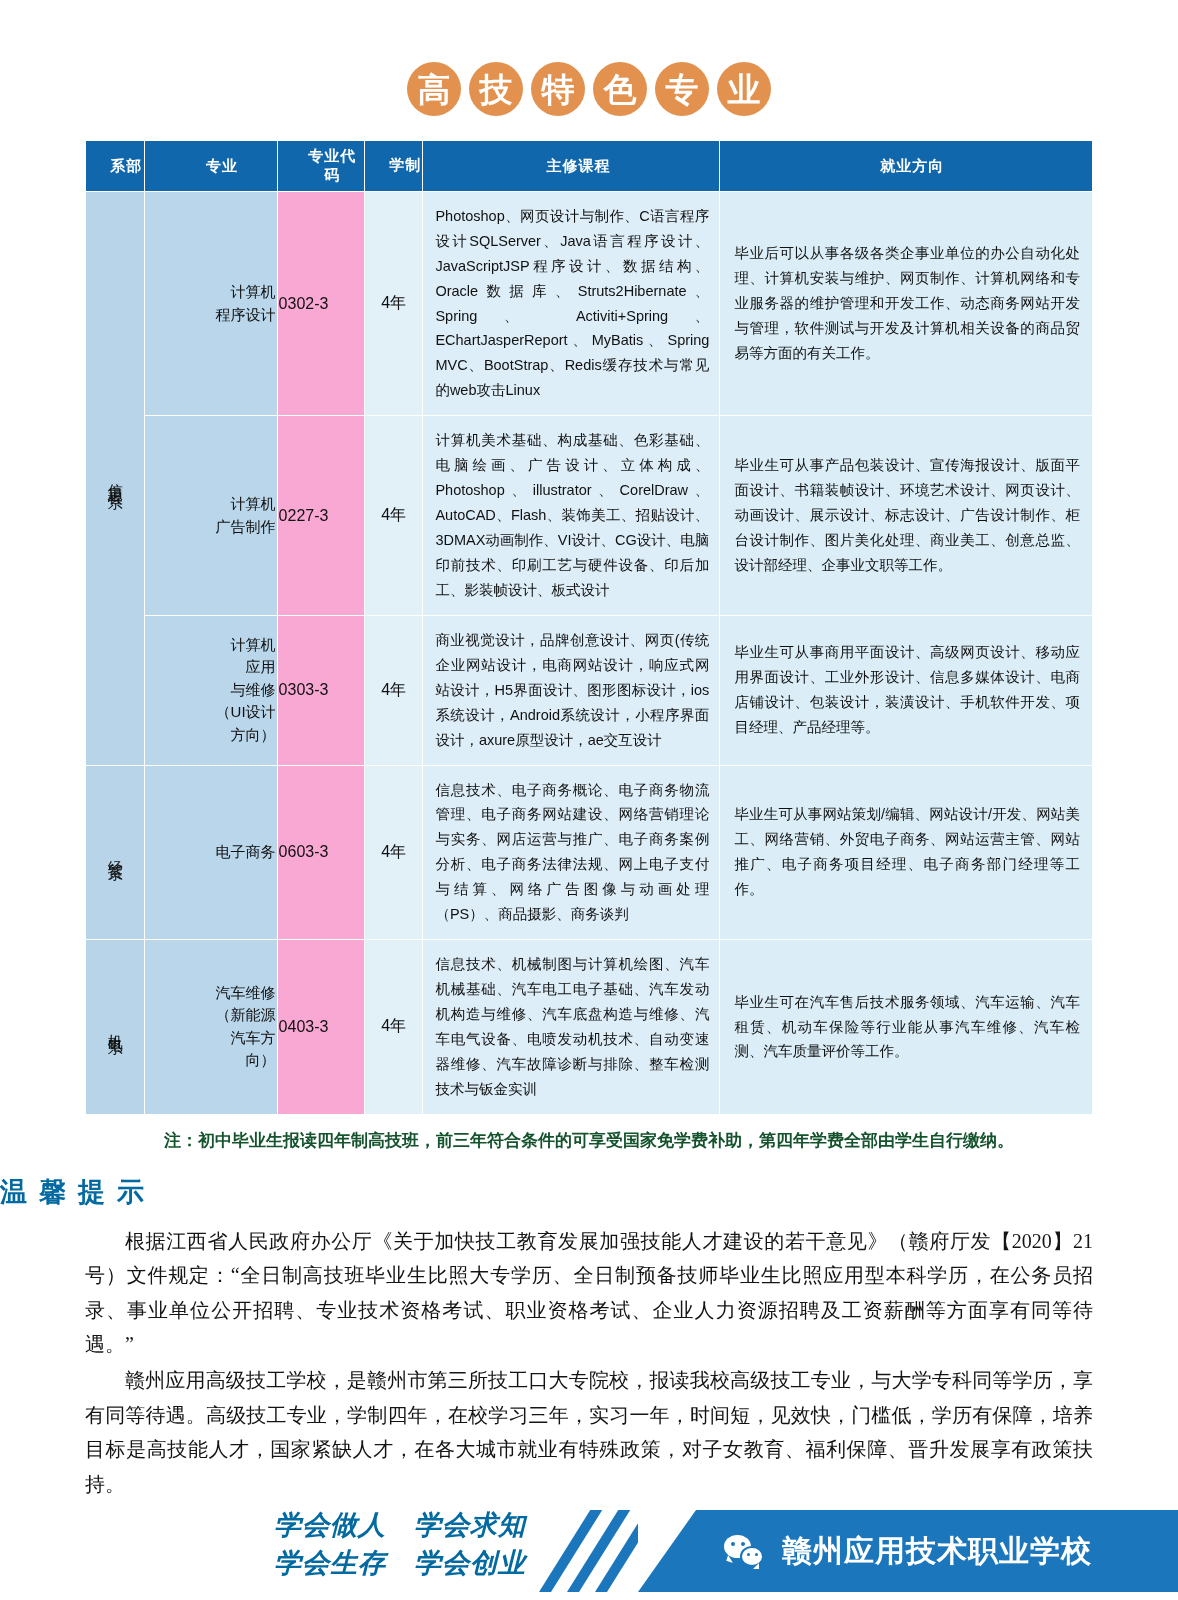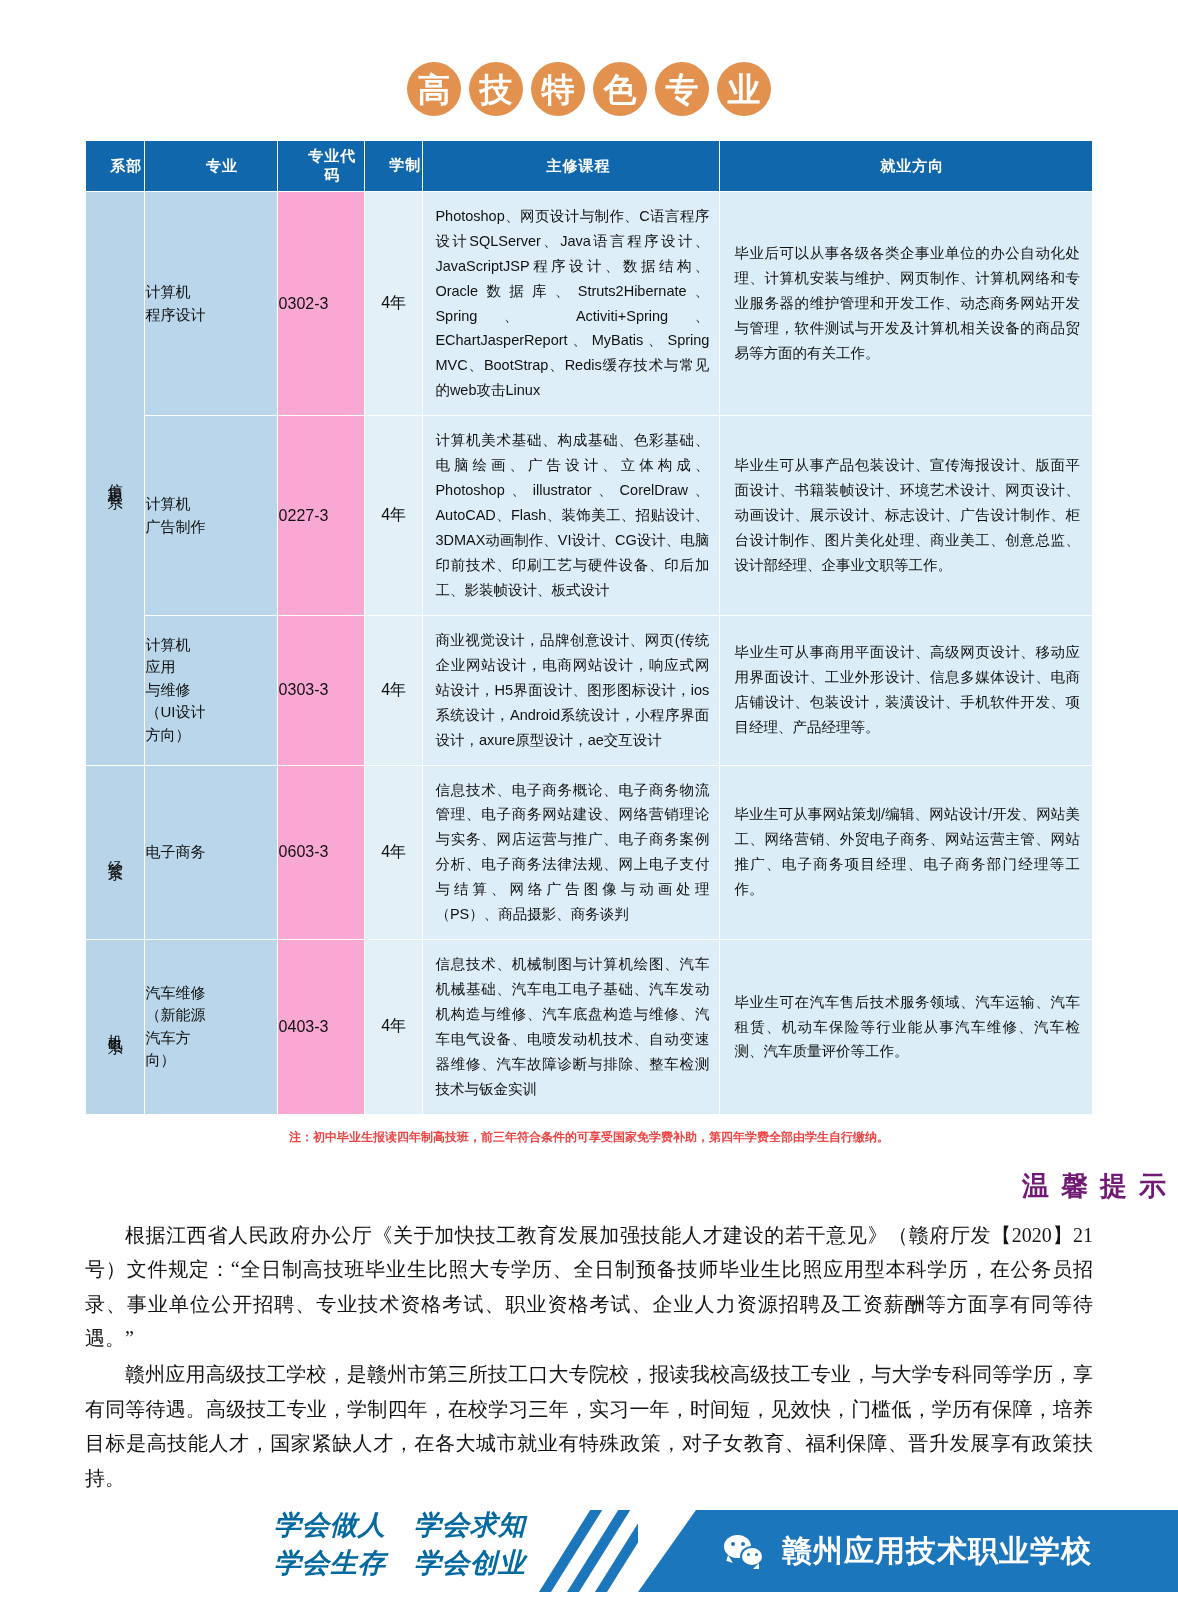--- a/index.html
+++ b/index.html
@@ -58,50 +58,50 @@
     letter-spacing: 1px;
     text-align: center;
     vertical-align: middle;
     padding-left: 24px;
   }
   table.majors td {
     border: 1px solid #ffffff;
     vertical-align: middle;
   }
   .c-dept   { width: 55px;  background: #b7d4e8; text-align: center; font-size: 15px; line-height: 1.25; letter-spacing: 2px; }
-  .c-major  { width: 125px; background: #b9d6ea; text-align: left; font-size: 15px; line-height: 1.5; }
+  .c-major  { width: 125px; background: #b9d6ea; text-align: right; font-size: 15px; line-height: 1.5; }
   .c-code   { width: 82px;  background: #f9a8d4; text-align: left; font-size: 16px; }
   .c-dur    { width: 55px;  background: #e2f0f8; text-align: center; font-size: 16px; }
   .c-course { width: 279px; background: #ddeef8; font-size: 14.5px; line-height: 1.72; padding: 12px 10px 12px 12px; text-align: justify; text-justify: inter-ideograph; margin-left: 7px; }
   .c-job    { width: 350px; background: #dbeef8; font-size: 14.5px; line-height: 1.72; padding: 12px 12px 12px 14px; text-align: justify; text-justify: inter-ideograph; }
 
   .dept-vert {
     writing-mode: vertical-rl;
     text-orientation: upright;
     margin: 0 auto;
     letter-spacing: 3px;
   }
 
   
   .note {
     width: 1060px;
     margin: 14px auto 0 auto;
-    font-size: 12px;
-    font-weight: bold;
-    color: #ef4444;
+    font-size: 17px;
+    font-weight: bold;
+    color: #14532d;
     letter-spacing: 0px;
     text-align: center;
     font-family: "Liberation Serif", "DejaVu Serif", serif;
   }
 
   
   .tips-title {
     margin: 22px auto 0 auto;
-    text-align: right;
-    color: #701a75;
+    text-align: left;
+    color: #0369a1;
     font-size: 27px;
     font-weight: bold;
     letter-spacing: 12px;
     font-family: "Liberation Serif", "DejaVu Serif", serif;
   }
 
   
   .body-text {
     width: 1008px;
     margin: 14px auto 16px auto;

